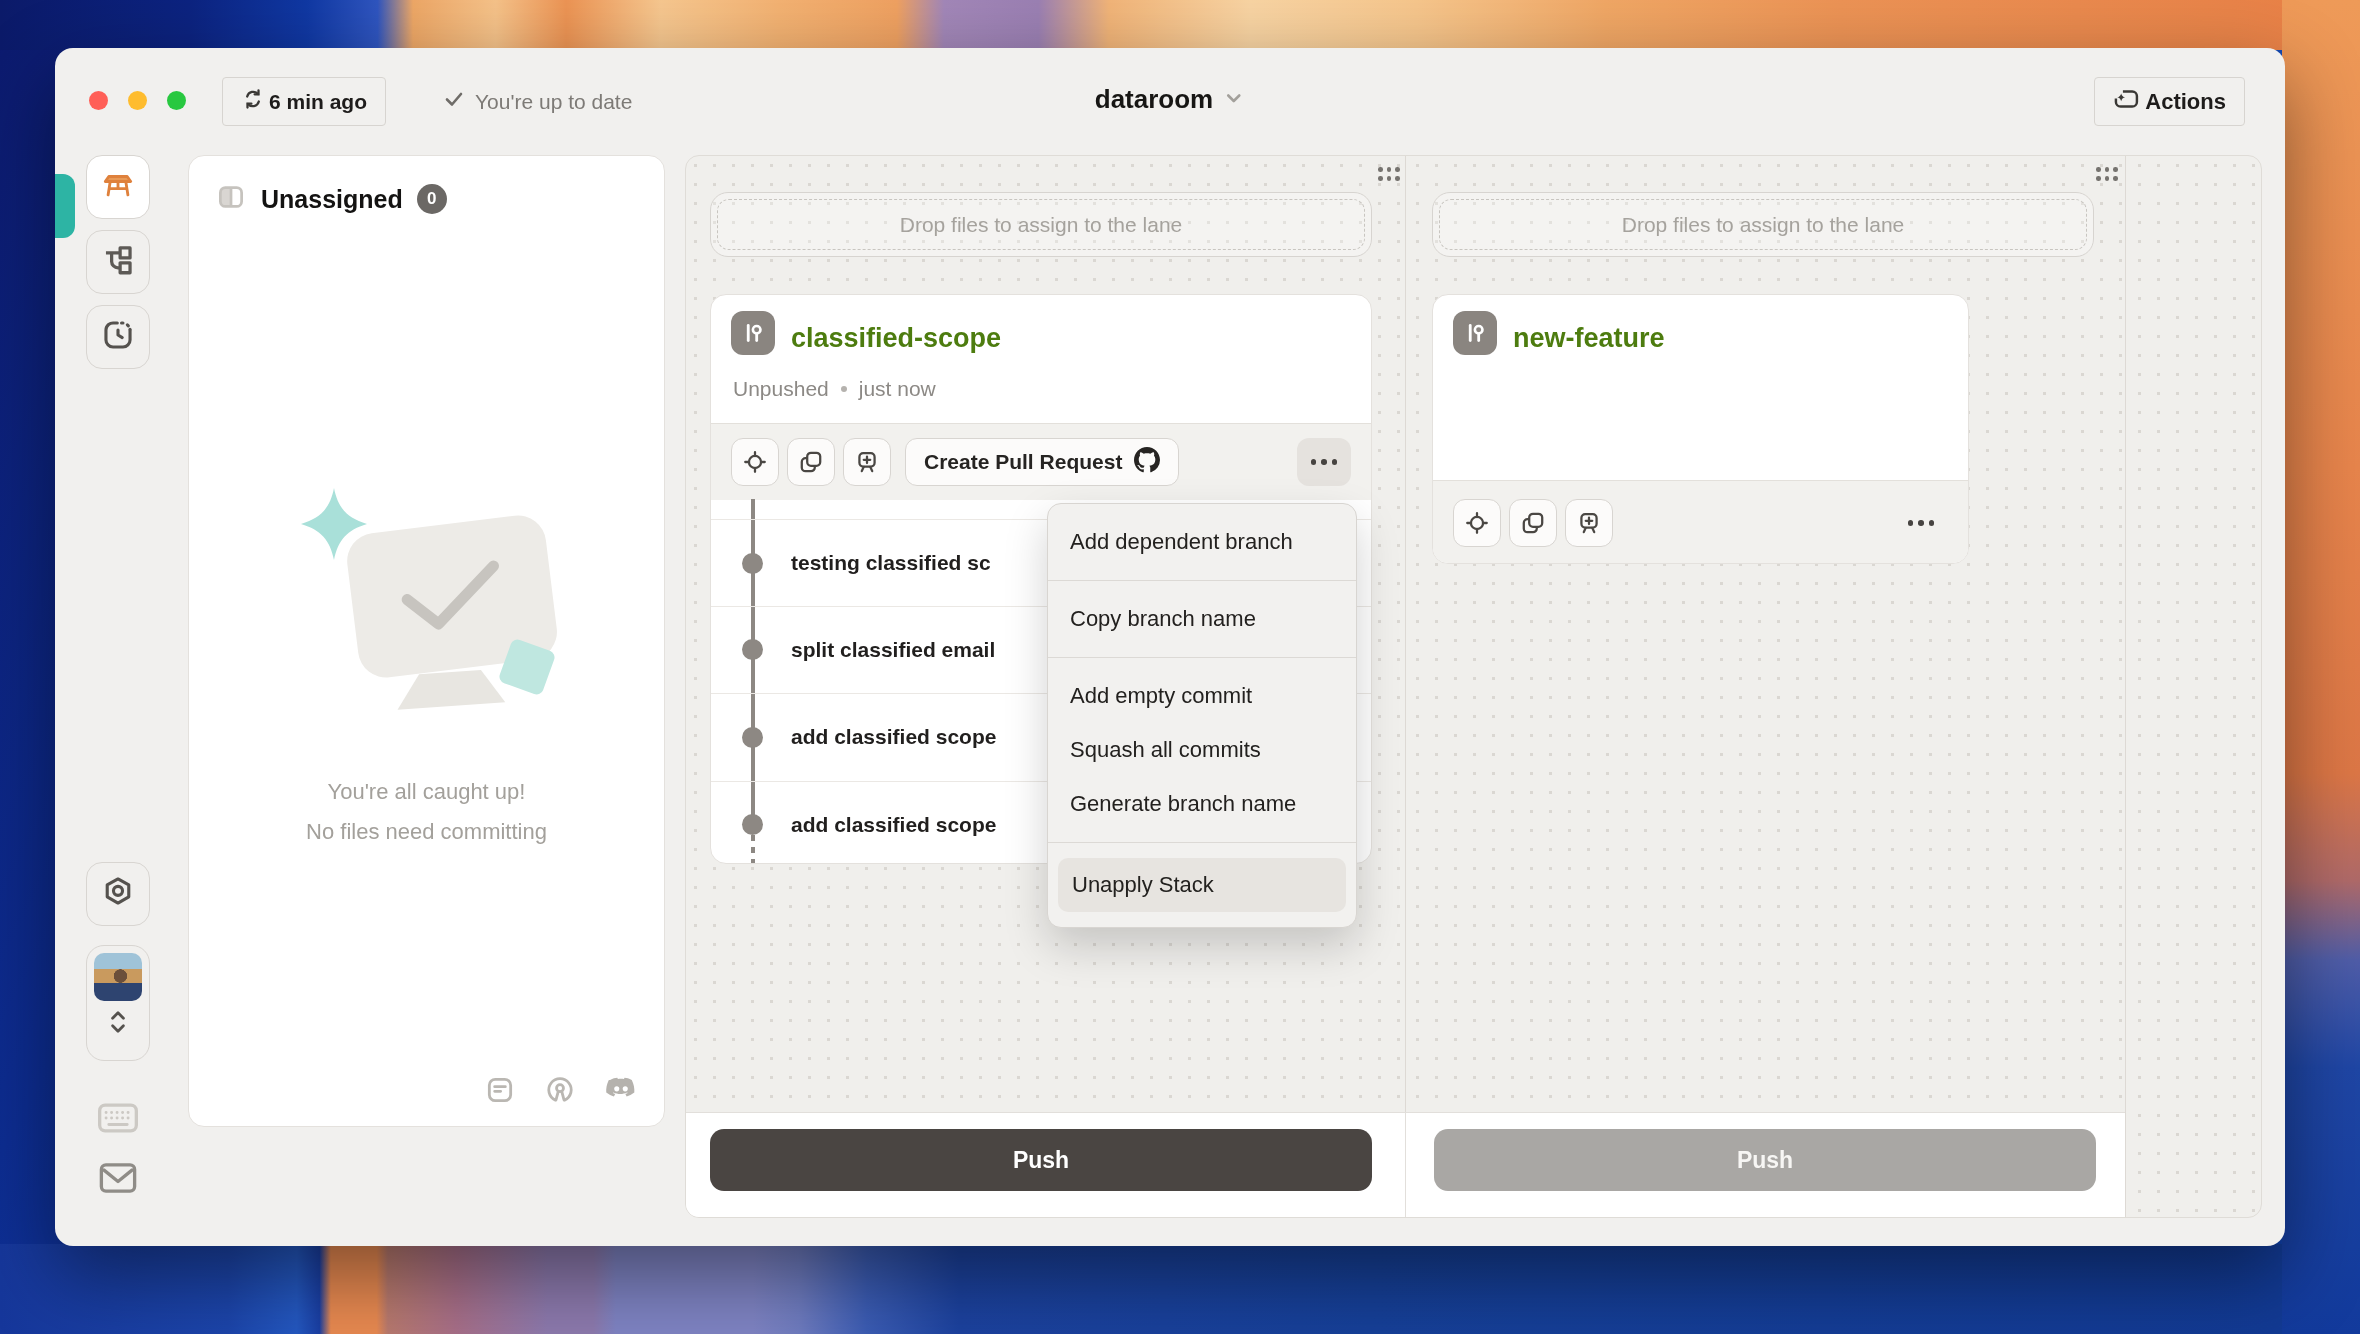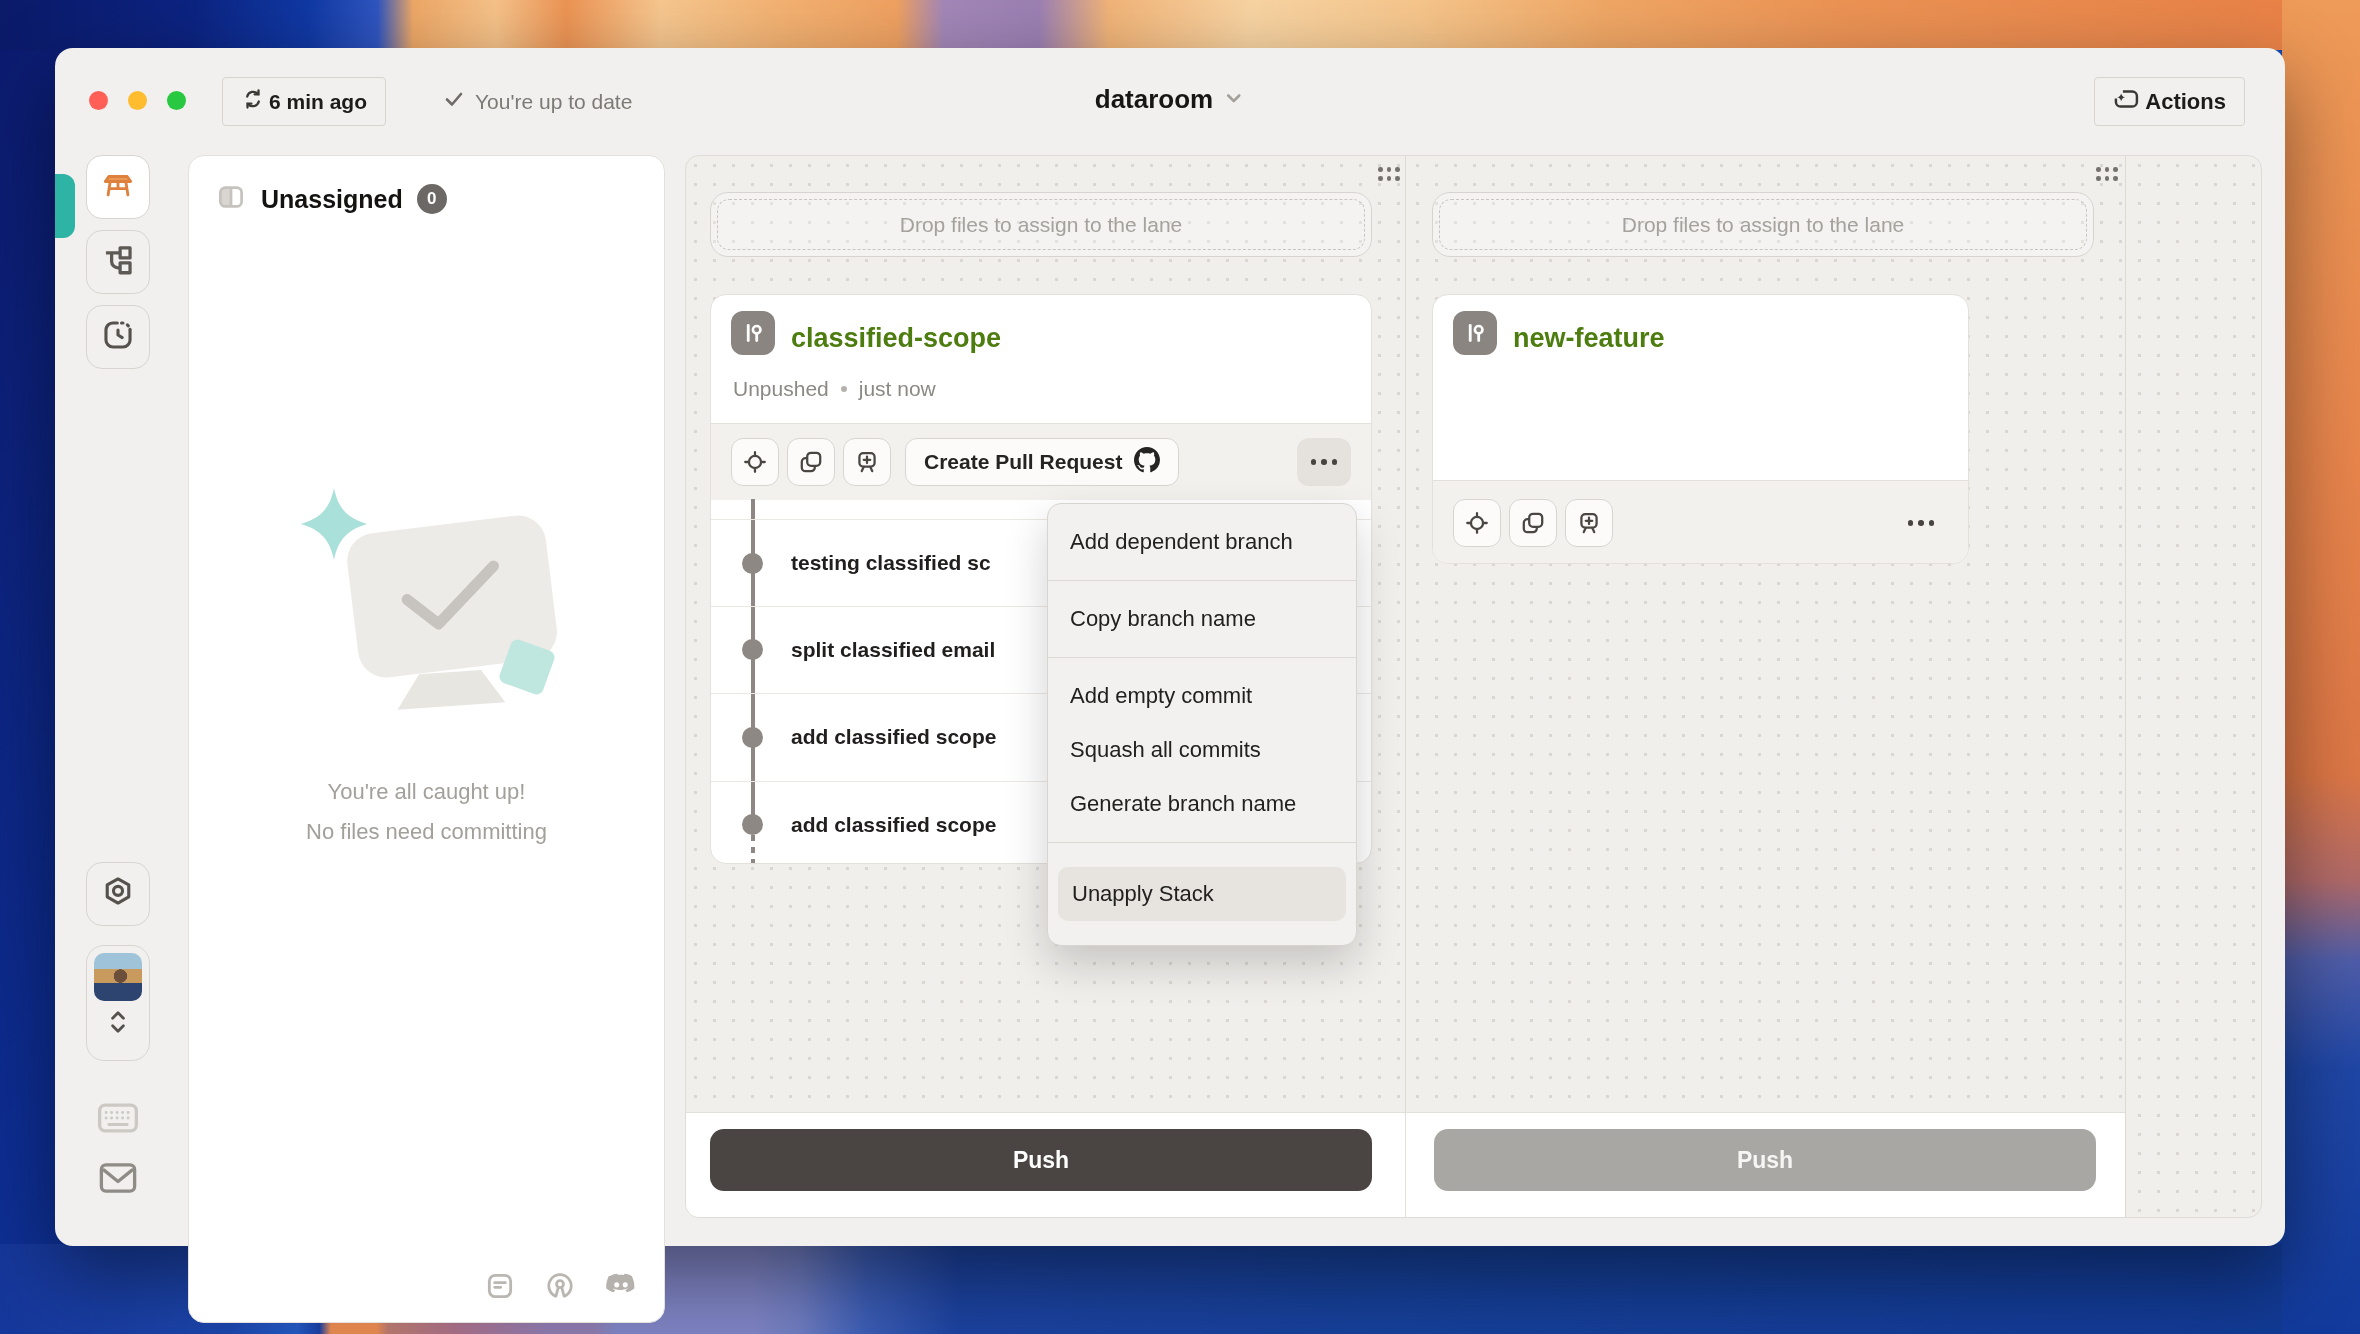--- a/index.html
+++ b/index.html
@@ -36,21 +36,21 @@
     display:flex; align-items:center; justify-content:center; }
   .rail-btn.active { background:#ffffff; }
   .avatar-pill { left:31px; top:897px; width:64px; height:116px; border:1.5px solid #d8d5d1; border-radius:18px;
     display:flex; flex-direction:column; align-items:center; padding-top:7px; }
   .avatar { width:48px; height:48px; border-radius:10px;
     background:
       radial-gradient(circle at 55% 48%, #6b4f3a 0 18%, transparent 19%),
       linear-gradient(180deg,#9fc3d8 0 34%, #c99a5e 34% 62%, #2e4470 62% 100%); }
 
   
-  .panel { left:133px; top:107px; width:477px; height:1168px; background:#fff; border:1px solid #e4e1dd; border-radius:16px; }
+  .panel { left:133px; top:107px; width:477px; height:972px; background:#fff; border:1px solid #e4e1dd; border-radius:16px; }
   .panel-header { left:26px; top:26px; display:flex; align-items:center; gap:14px; }
   .panel-title { font-size:25px; font-weight:700; color:#141312; }
   .count-badge { width:30px; height:30px; border-radius:50%; background:#6b6865; color:#fff; font-size:17px; font-weight:700;
     display:flex; align-items:center; justify-content:center; }
   .empty-wrap { left:0; right:0; top:330px; display:flex; flex-direction:column; align-items:center; }
   .empty-text { margin-top:36px; text-align:center; font-size:22px; line-height:40px; color:#a3a09b; }
   .panel-foot { right:26px; bottom:16px; display:flex; gap:28px; align-items:center; }
 
   
   .canvas { left:630px; top:107px; width:1577px; height:1063px; border:1px solid #dfdcd7; border-radius:14px;
@@ -91,21 +91,21 @@
   .lane-footer { bottom:0; height:105px; background:#fff; border-top:1px solid #e2dfdb; }
   .push { left:24px; top:16px; width:662px; height:62px; border-radius:14px; display:flex; align-items:center; justify-content:center;
     font-size:23px; font-weight:600; color:#ffffff; }
 
   
   .menu { left:1047px; top:503px; width:310px; background:#f2f1ef; border:1px solid #d8d5d1; border-radius:14px;
     box-shadow:0 18px 44px rgba(0,0,0,.18); z-index:60; overflow:hidden; }
   .menu-group { padding:11px 0; }
   .menu-group + .menu-group { border-top:1px solid #dcd9d5; }
   .menu-item { height:54px; display:flex; align-items:center; padding:0 22px; font-size:22px; color:#23211f; }
-  .menu-item.hl { margin:13px 10px; background:#e7e4e0; border-radius:10px; padding:0 14px; }
+  .menu-item.hl { margin:4px 10px; background:#e7e4e0; border-radius:10px; padding:0 14px; }
 
   .desc-line { font-size:21.5px; color:#989591; line-height:38px; }
 </style>
 </head>
 <body>
 
 <div class="abs wp-base"></div>
 <div class="abs wp-top"></div>
 <div class="abs wp-right"></div>
 <div class="abs wp-bottom"></div>

